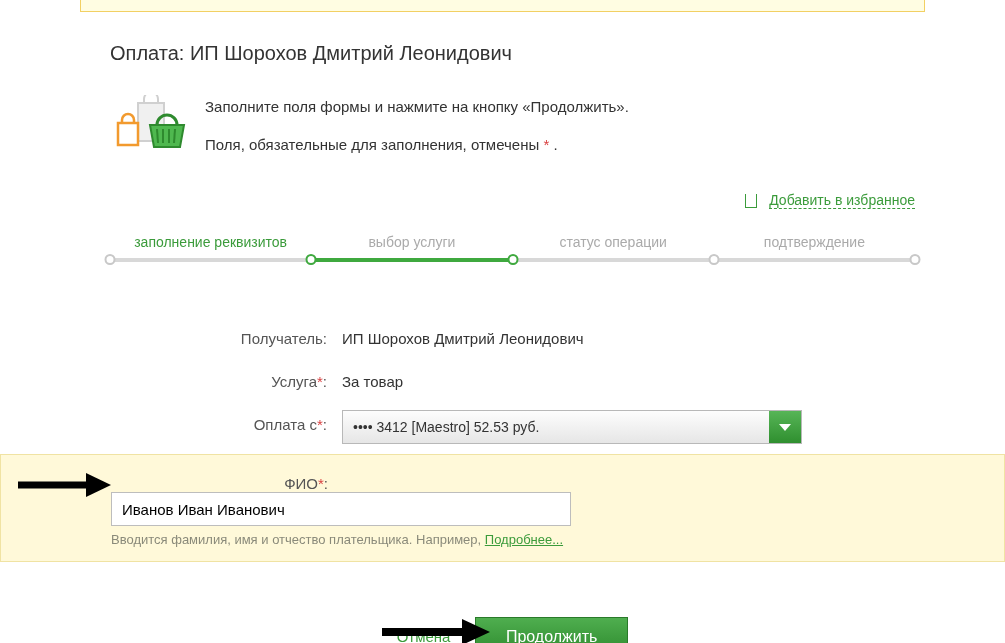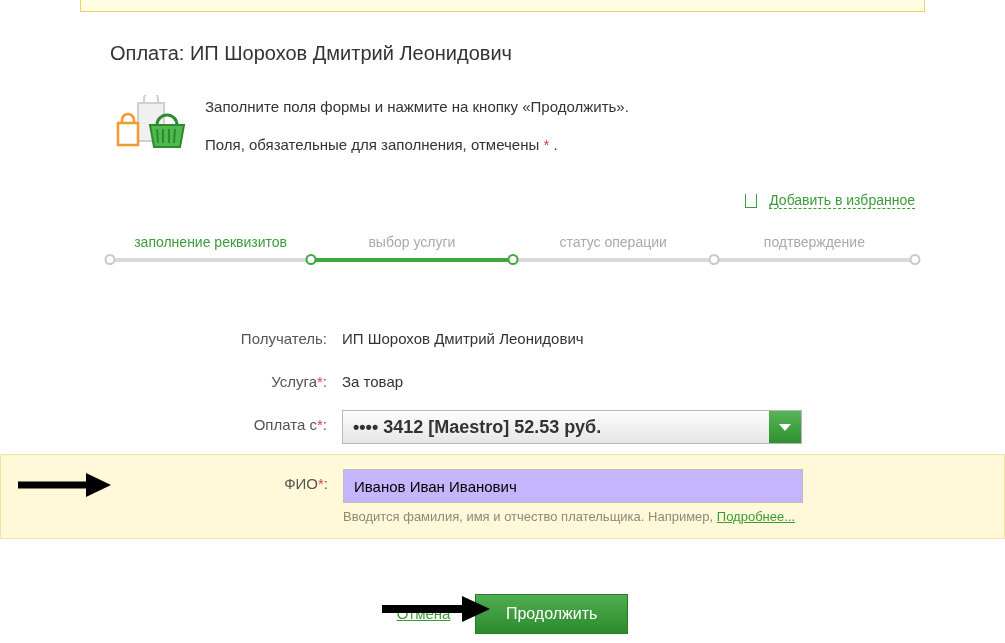--- a/index.html
+++ b/index.html
@@ -106,25 +106,24 @@
     display: flex;
     align-items: stretch;
     border: 1px solid #b8b8b8;
     background: linear-gradient(#fdfdfd, #e6e6e6);
     height: 34px;
     width: 460px;
   }
   .select-text {
     flex: 1;
     padding: 0 10px;
-    font-size: 18px;
+    font-size: 14px;
     color: #333;
     display: flex;
     align-items: center;
-    font-weight: bold;
   }
   .select-btn {
     width: 32px;
     background: linear-gradient(#57b557, #2f8f2f);
     display: flex;
     align-items: center;
     justify-content: center;
   }
   .select-btn::after {
     content: "";
@@ -133,28 +132,28 @@
     border-top: 7px solid #fff;
   }
   .fio-block {
     background: #fff9d9;
     border: 1px solid #f0e3a3;
     margin-left: -110px;
     margin-right: -90px;
     padding: 14px 90px 14px 110px;
     position: relative;
   }
-  .fio-inner { display: flex; align-items: flex-start; }
+  .fio-inner { display: flex; align-items: flex-start; flex-direction: column; }
   .fio-input {
     width: 460px;
     height: 34px;
     border: 1px solid #bdbdbd;
     padding: 0 10px;
     font-size: 15px;
-    background: #c4b5fd;
+    background: #ffffff;
   }
   .hint {
     font-size: 13px;
     color: #8a8a7a;
     margin-top: 6px;
   }
   .hint a { color: #3b9b3b; text-decoration: underline; cursor: pointer; }
   .arrow-annot {
     position: absolute;
     width: 95px;

